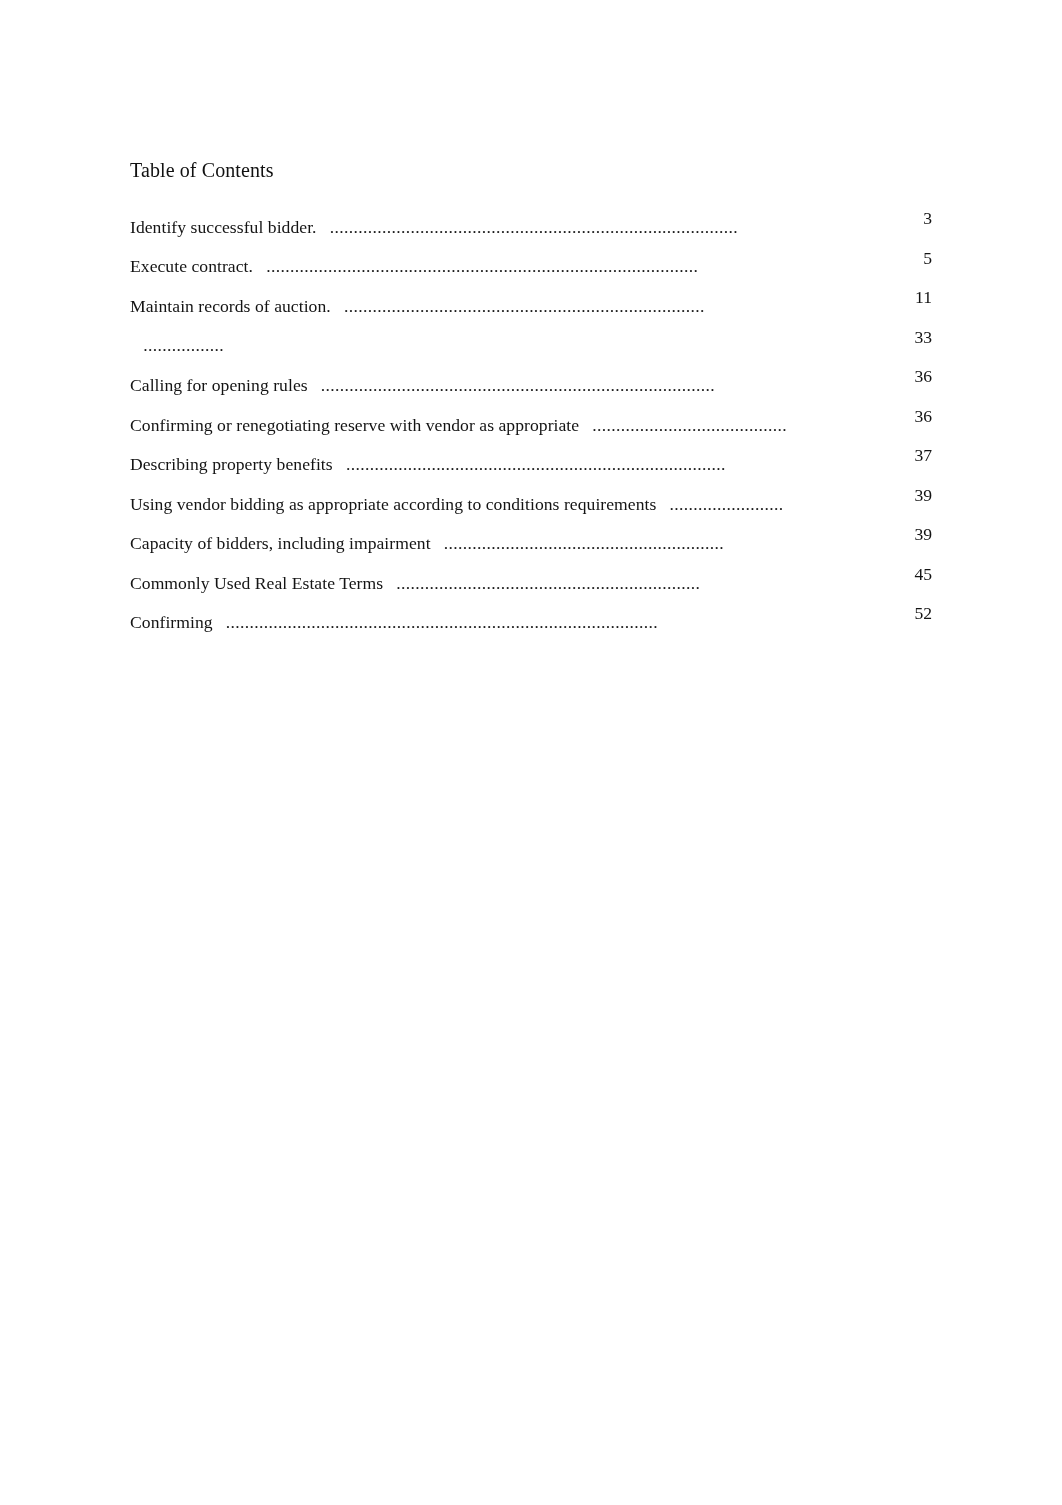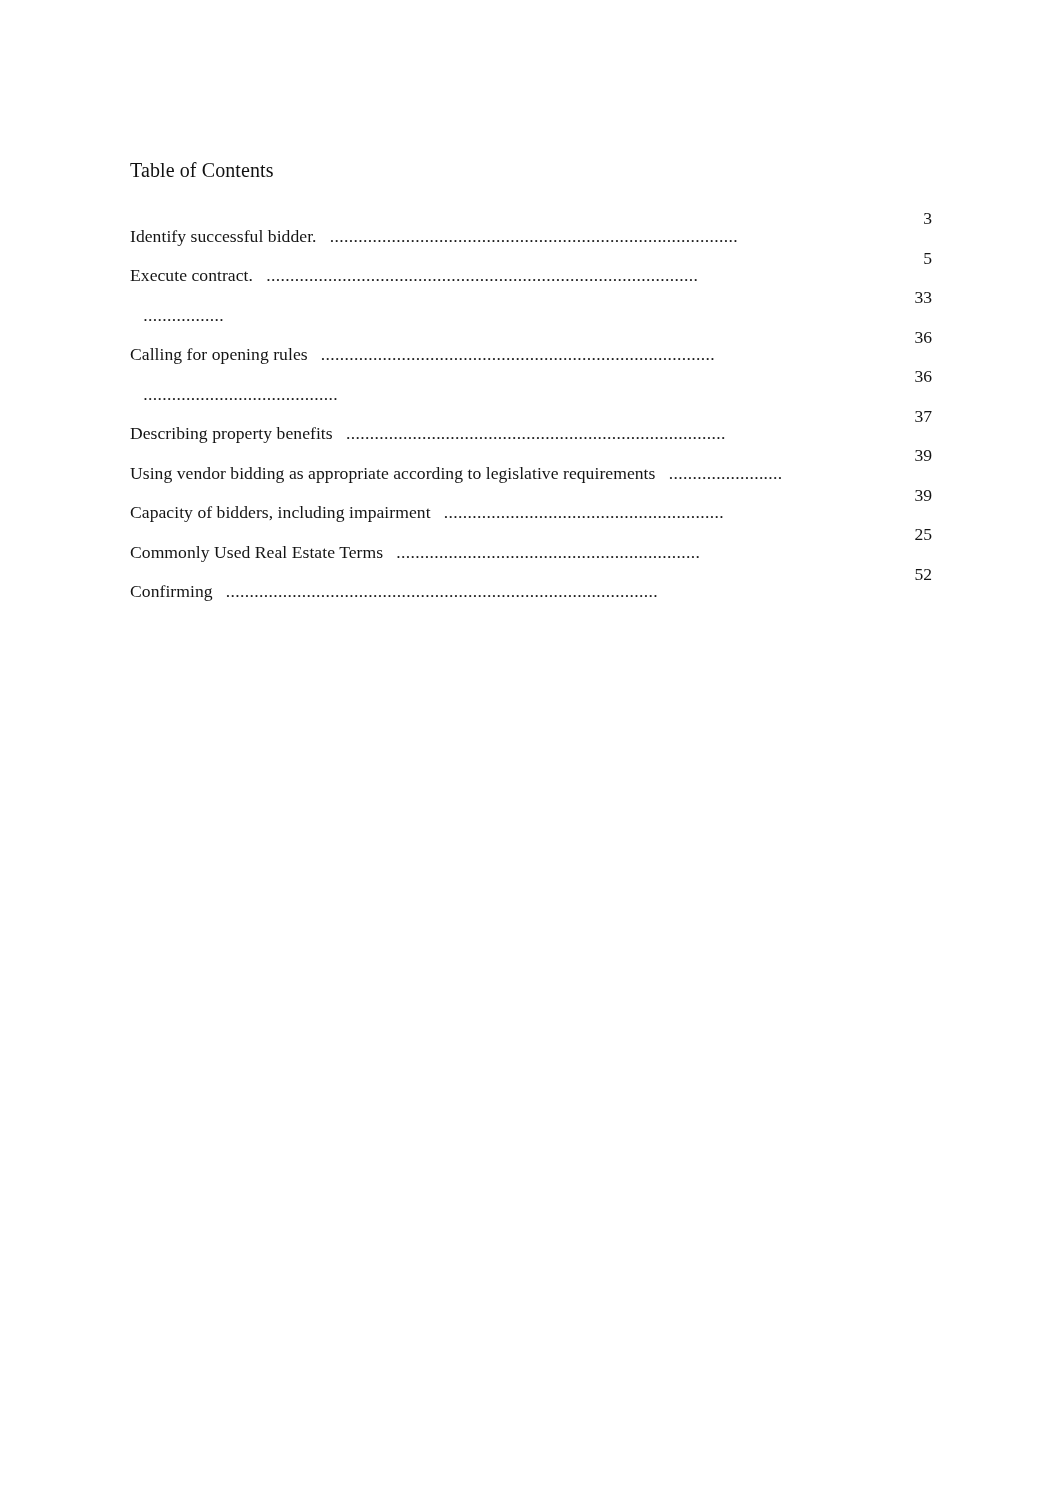--- a/index.html
+++ b/index.html
@@ -40,21 +40,21 @@
     position: absolute;
     left: 130px;
     top: 207px;
     width: 802px;
   }
 
   .toc-row {
     position: relative;
     height: 39.55px;
     display: flex;
-    align-items: flex-end;
+    align-items: center;
     font-size: 17.6px;
     line-height: 22px;
     color: #141414;
     white-space: nowrap;
   }
 
   .toc-label {
     flex: 0 0 auto;
     letter-spacing: 0.05px;
   }
@@ -105,58 +105,65 @@
         <span class="toc-leader">......................................................................................</span>
         <span class="toc-page">3</span>
       </div>
       <div class="toc-row">
         <span class="toc-label">Execute contract.</span>
         <span class="toc-gap">&nbsp;&nbsp;&nbsp;</span>
         <span class="toc-leader">...........................................................................................</span>
         <span class="toc-page">5</span>
       </div>
       <div class="toc-row">
+        <span class="toc-label">Maintain records of auction.</span>
+        <span class="toc-gap">&nbsp;&nbsp;&nbsp;</span>
+        <span class="toc-leader">............................................................................</span>
+        <span class="toc-page">11</span>
+      </div>
+      <div class="toc-row">
         <span class="toc-gap">&nbsp;&nbsp;&nbsp;</span>
         <span class="toc-leader">.................</span>
         <span class="toc-page">33</span>
       </div>
       <div class="toc-row">
         <span class="toc-label">Calling for opening rules</span>
         <span class="toc-gap">&nbsp;&nbsp;&nbsp;</span>
         <span class="toc-leader">...................................................................................</span>
         <span class="toc-page">36</span>
       </div>
       <div class="toc-row">
+        <span class="toc-label">Confirming or renegotiating reserve with vendor as appropriate</span>
         <span class="toc-gap">&nbsp;&nbsp;&nbsp;</span>
         <span class="toc-leader">.........................................</span>
         <span class="toc-page">36</span>
       </div>
       <div class="toc-row">
         <span class="toc-label">Describing property benefits</span>
         <span class="toc-gap">&nbsp;&nbsp;&nbsp;</span>
         <span class="toc-leader">................................................................................</span>
         <span class="toc-page">37</span>
       </div>
       <div class="toc-row">
-        <span class="toc-label">Using vendor bidding as appropriate according to legislative requirements</span>
+        <span class="toc-label">Using vendor bidding as appropriate according to conditions requirements</span>
         <span class="toc-gap">&nbsp;&nbsp;&nbsp;</span>
         <span class="toc-leader">........................</span>
         <span class="toc-page">39</span>
       </div>
       <div class="toc-row">
         <span class="toc-label">Capacity of bidders, including impairment</span>
         <span class="toc-gap">&nbsp;&nbsp;&nbsp;</span>
         <span class="toc-leader">...........................................................</span>
         <span class="toc-page">39</span>
       </div>
       <div class="toc-row">
         <span class="toc-label">Commonly Used Real Estate Terms</span>
         <span class="toc-gap">&nbsp;&nbsp;&nbsp;</span>
         <span class="toc-leader">................................................................</span>
-        <span class="toc-page">25</span>
+        <span class="toc-page">45</span>
       </div>
       <div class="toc-row">
         <span class="toc-label">Confirming</span>
         <span class="toc-gap">&nbsp;&nbsp;&nbsp;</span>
         <span class="toc-leader">...........................................................................................</span>
         <span class="toc-page">52</span>
       </div>
     </div>
 
   <div class="footer">

